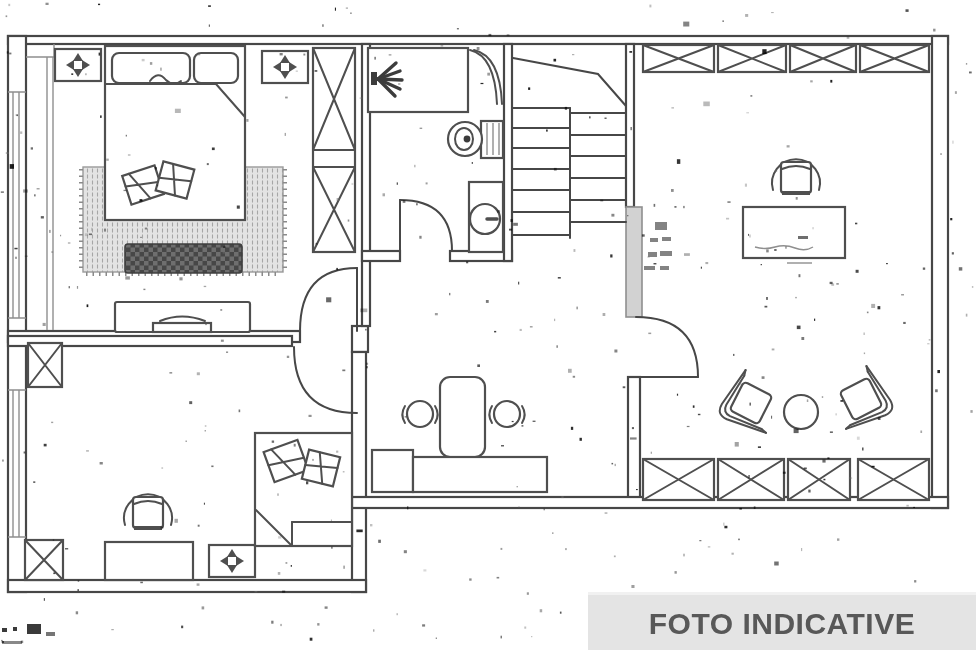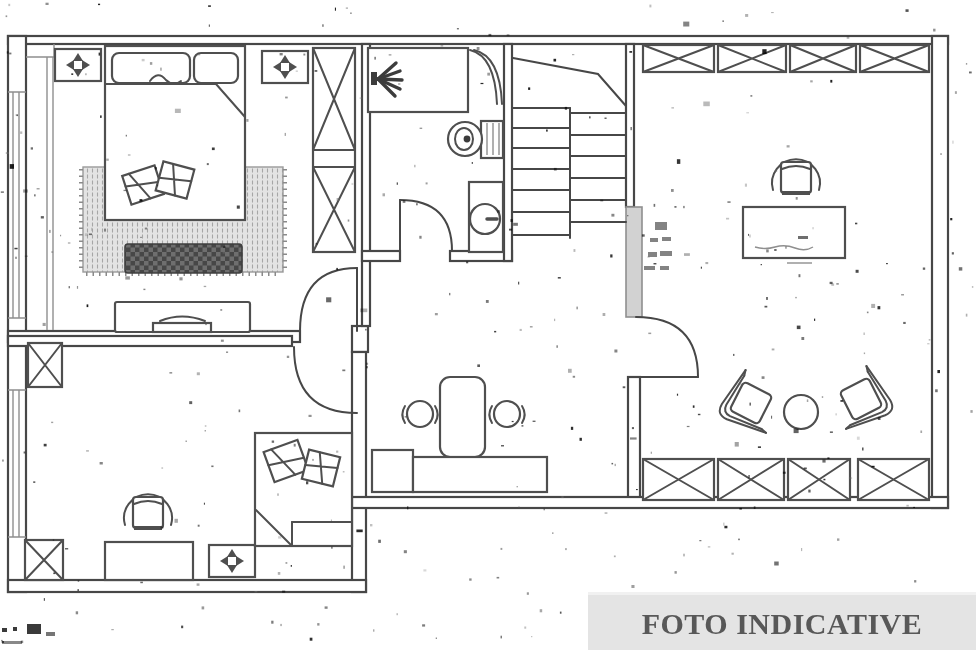--- a/index.html
+++ b/index.html
@@ -1,17 +1,17 @@
 <!DOCTYPE html>
 <html style="--wall: #474747; --furn: #4f4f4f; --light: #8f8f8f; --gray_band: #d2d2d2; --rug_bg: #e3e3e3; --bench: #474747; --banner_bg: #e4e4e4; --banner_text: #585858;"><head>
 <meta charset="utf-8">
 <style>
   html,body{margin:0;padding:0;background:#ffffff;}
   .stage{position:relative;width:976px;height:650px;background:#fff;overflow:hidden;
-         font-family:Liberation Serif, serif;}
+         font-family:Liberation Sans, sans-serif;}
   .stage svg{position:absolute;left:0;top:0;}
   
   .w   {fill:#ffffff;stroke:var(--wall);stroke-width:2.2;}
   .wf  {fill:var(--gray_band);stroke:var(--light);stroke-width:1.6;}
   .ln  {stroke:var(--wall);stroke-width:2;fill:none;stroke-linecap:round;}
   .fu  {fill:#ffffff;stroke:var(--furn);stroke-width:2.2;}
   .fl  {stroke:var(--furn);stroke-width:2;fill:none;stroke-linecap:round;}
   .fl3 {stroke:var(--furn);stroke-width:3.5;fill:none;stroke-linecap:round;}
   .thin{stroke:var(--light);stroke-width:1.4;fill:none;}
   .sym {fill:var(--furn);}

